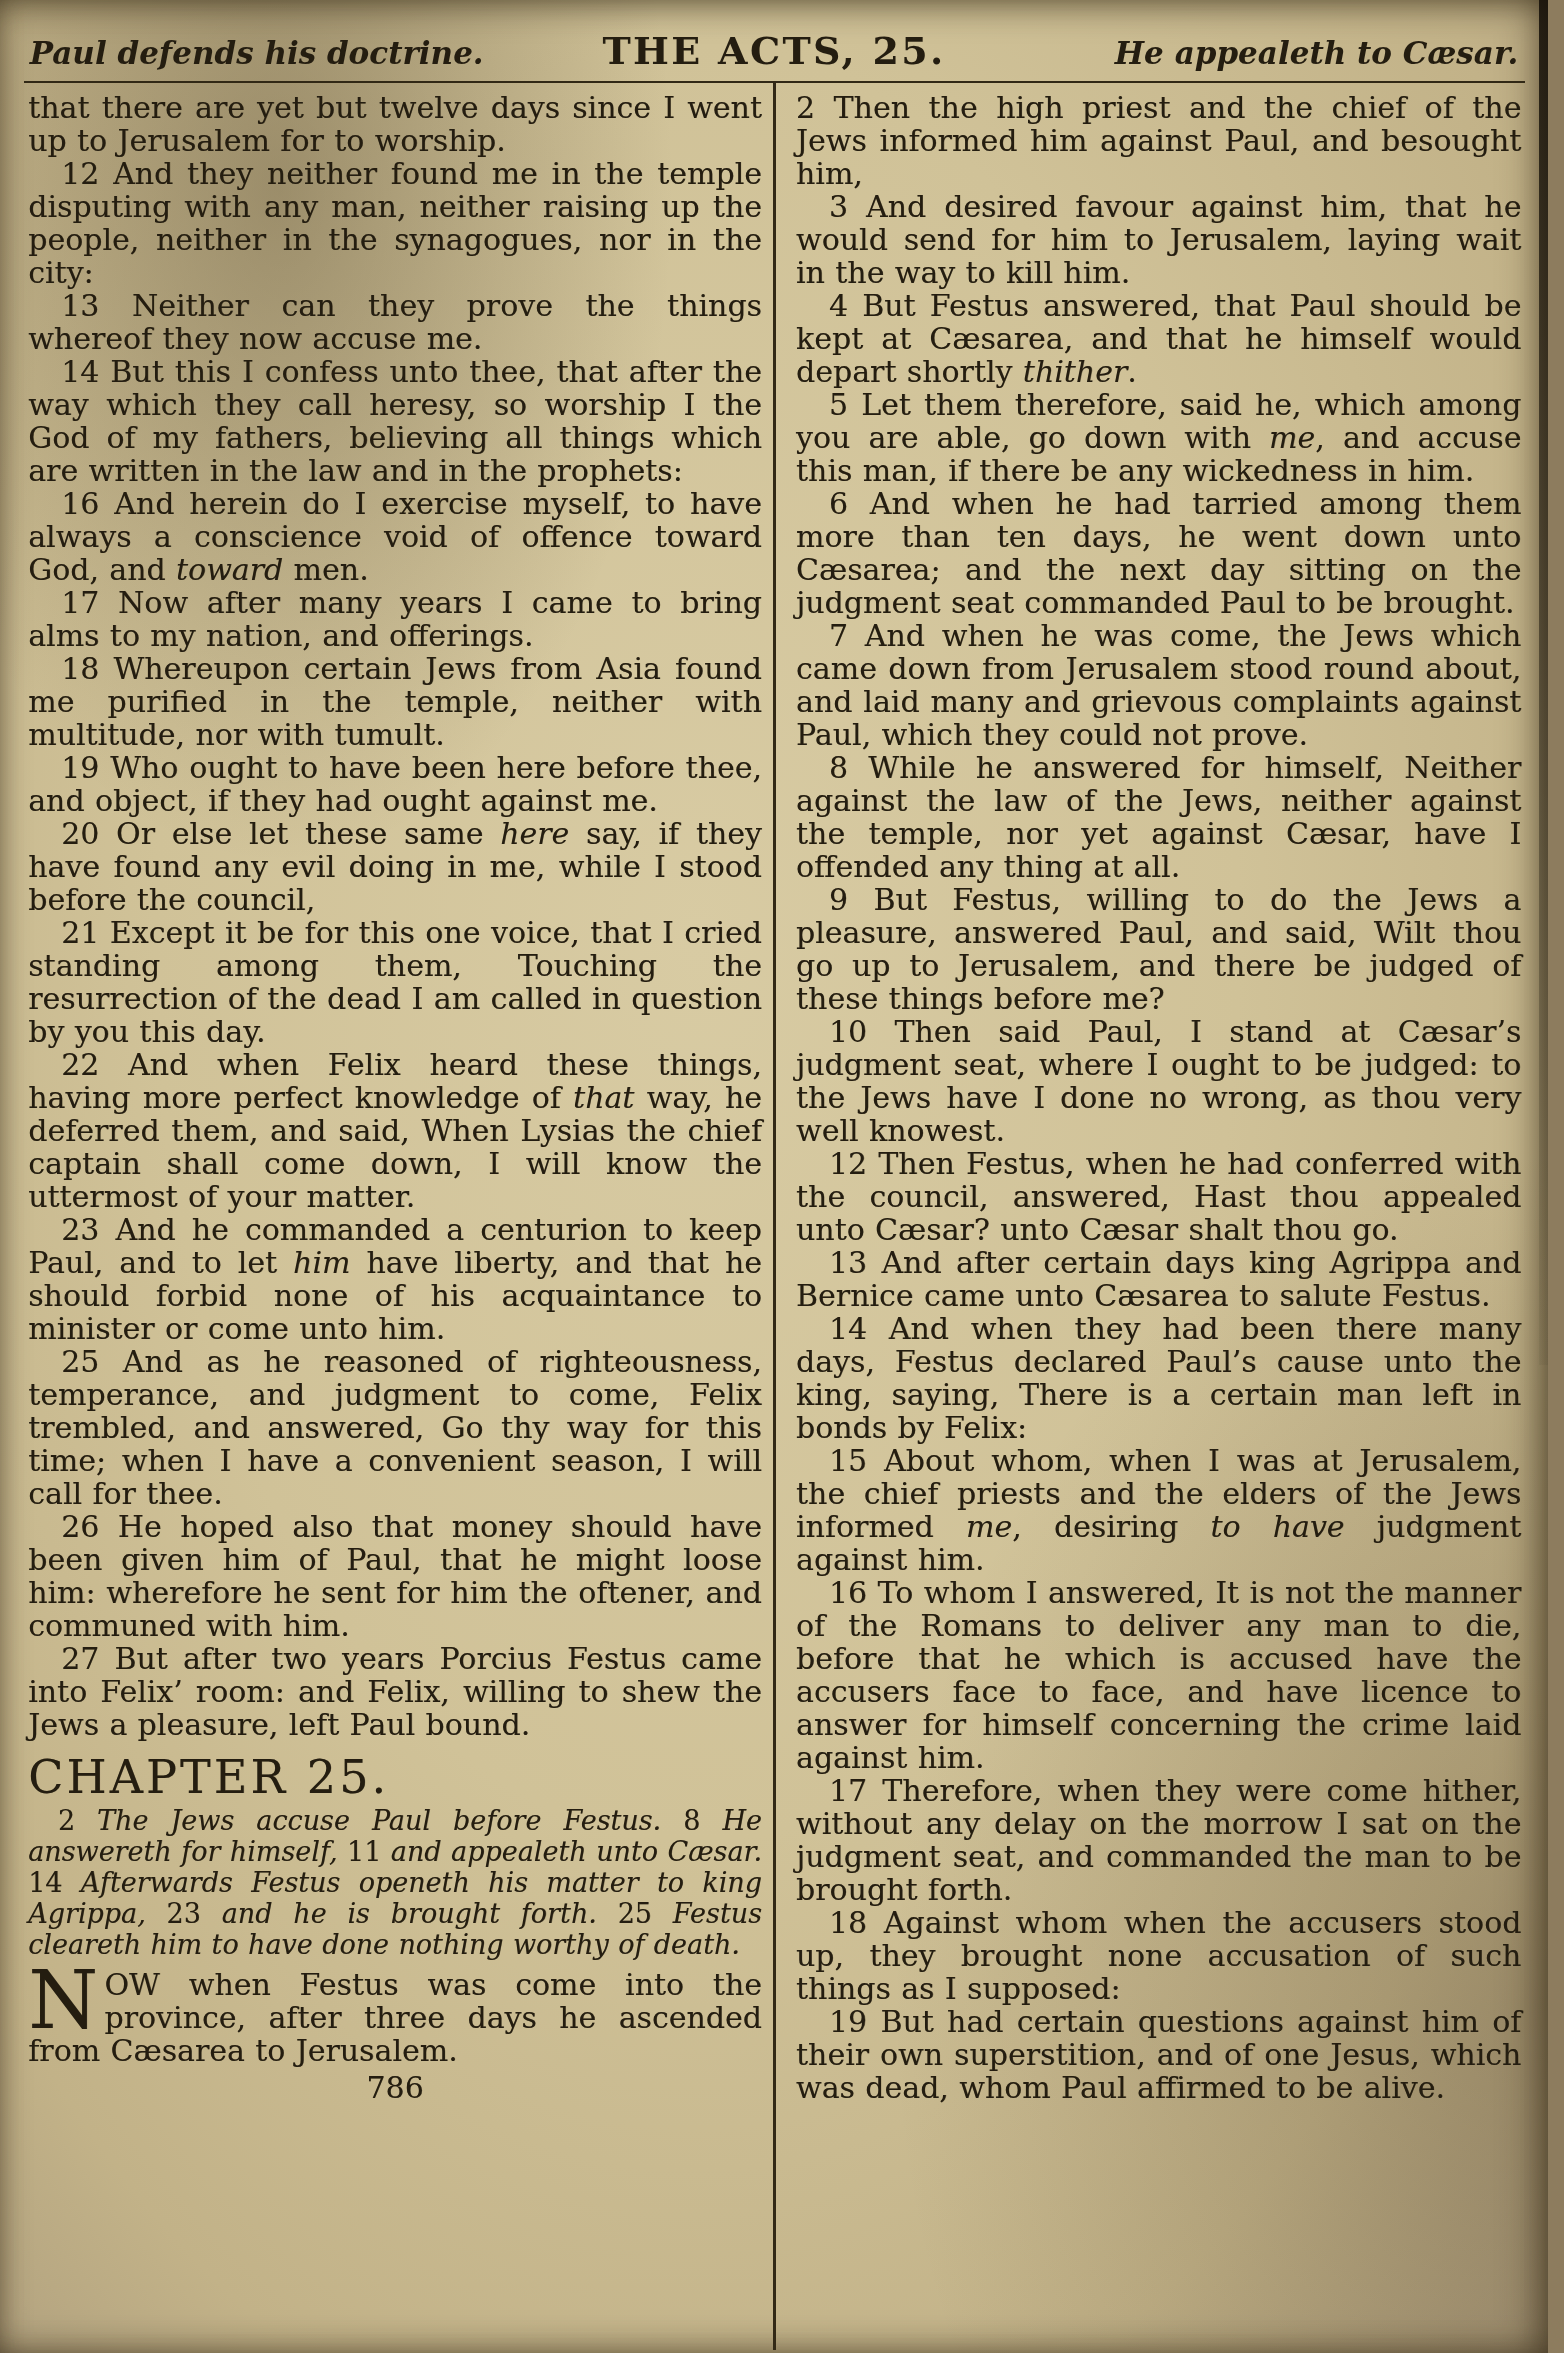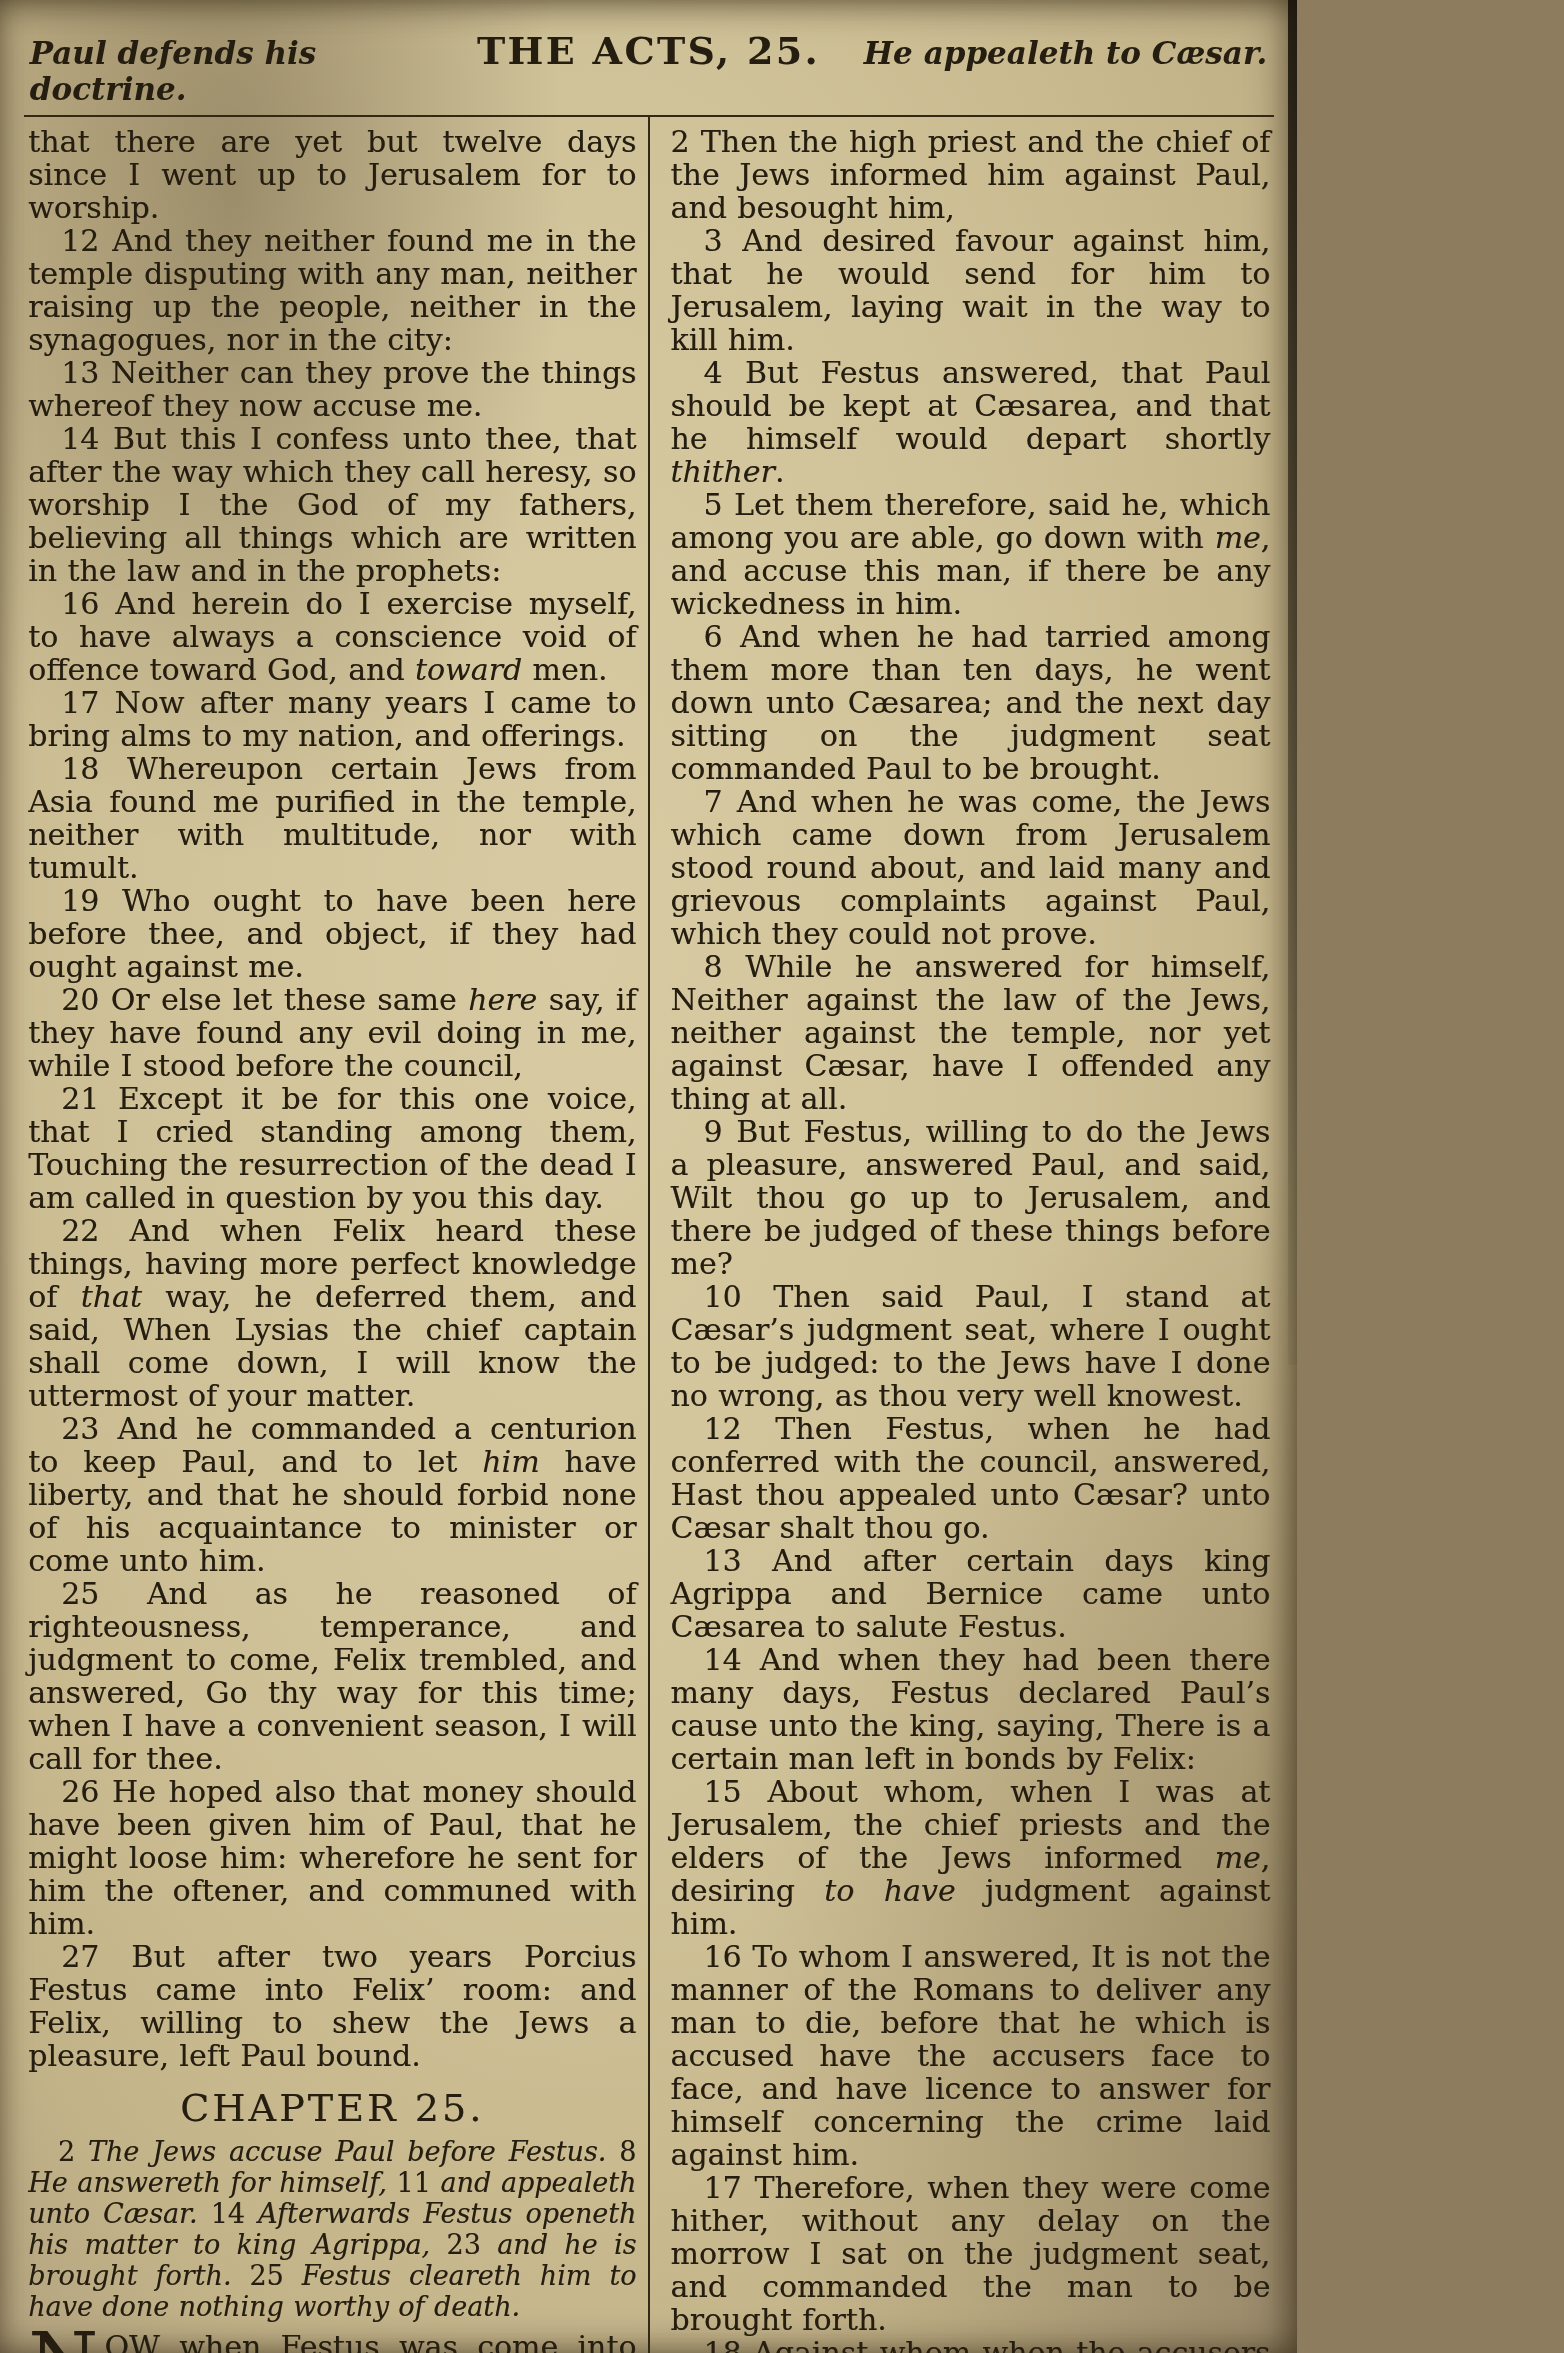--- a/index.html
+++ b/index.html
@@ -4,21 +4,21 @@
 <style>
   html, body { margin: 0; padding: 0; }
   body {
     width: 1565px; height: 2354px;
     background: #8d7c5e;
     font-family: "DejaVu Serif", serif;
     -webkit-font-smoothing: antialiased;
   }
   .page {
     position: relative;
-    width: 1297px; height: 2354px;
+    width: 1548px; height: 2354px;
     box-sizing: border-box;
     padding: 17px 23.5px 0 23.5px;
     color: #241d10;
     background:
       radial-gradient(ellipse at 18% 8%, rgba(74,60,36,0.38) 0%, rgba(74,60,36,0) 22%),
       radial-gradient(ellipse at 100% 85%, rgba(80,64,38,0.30) 0%, rgba(80,64,38,0) 30%),
       radial-gradient(ellipse at 45% 40%, #d8cba3 0%, #d0c298 45%, #c2b288 78%, #a9997a 100%);
     box-shadow:
       inset -20.3px 0 36px -9.4px rgba(45,34,16,0.55),
       inset 14px 0 31px -14px rgba(45,34,16,0.35),
@@ -59,22 +59,22 @@
   .col-right { padding-left: 22px; padding-right: 3.1px; }
   .column-divider {
     position: absolute; left: 50%; top: 0; bottom: 0;
     width: 2.3px; margin-left: -0.8px;
     background: #322916;
   }
   p.verse { margin: 0; text-indent: 1.1em; }
   p.verse.flush { text-indent: 0; }
   p.chapter-heading {
     margin: 20.3px 0 11px 0;
-    text-align: center; text-indent: 0;
-    font-size: 38px; letter-spacing: 3.1px;
+    text-align: left; text-indent: 0;
+    font-size: 46px; letter-spacing: 3.1px;
   }
   p.chapter-summary {
     margin: 0 0 7.8px 0;
     font-style: italic;
     font-size: 27px; line-height: 31px;
     text-indent: 1.1em;
   }
   p.chapter-summary i { font-style: normal; }
   p.dropcap-verse { text-indent: 0; }
   .dropcap {

